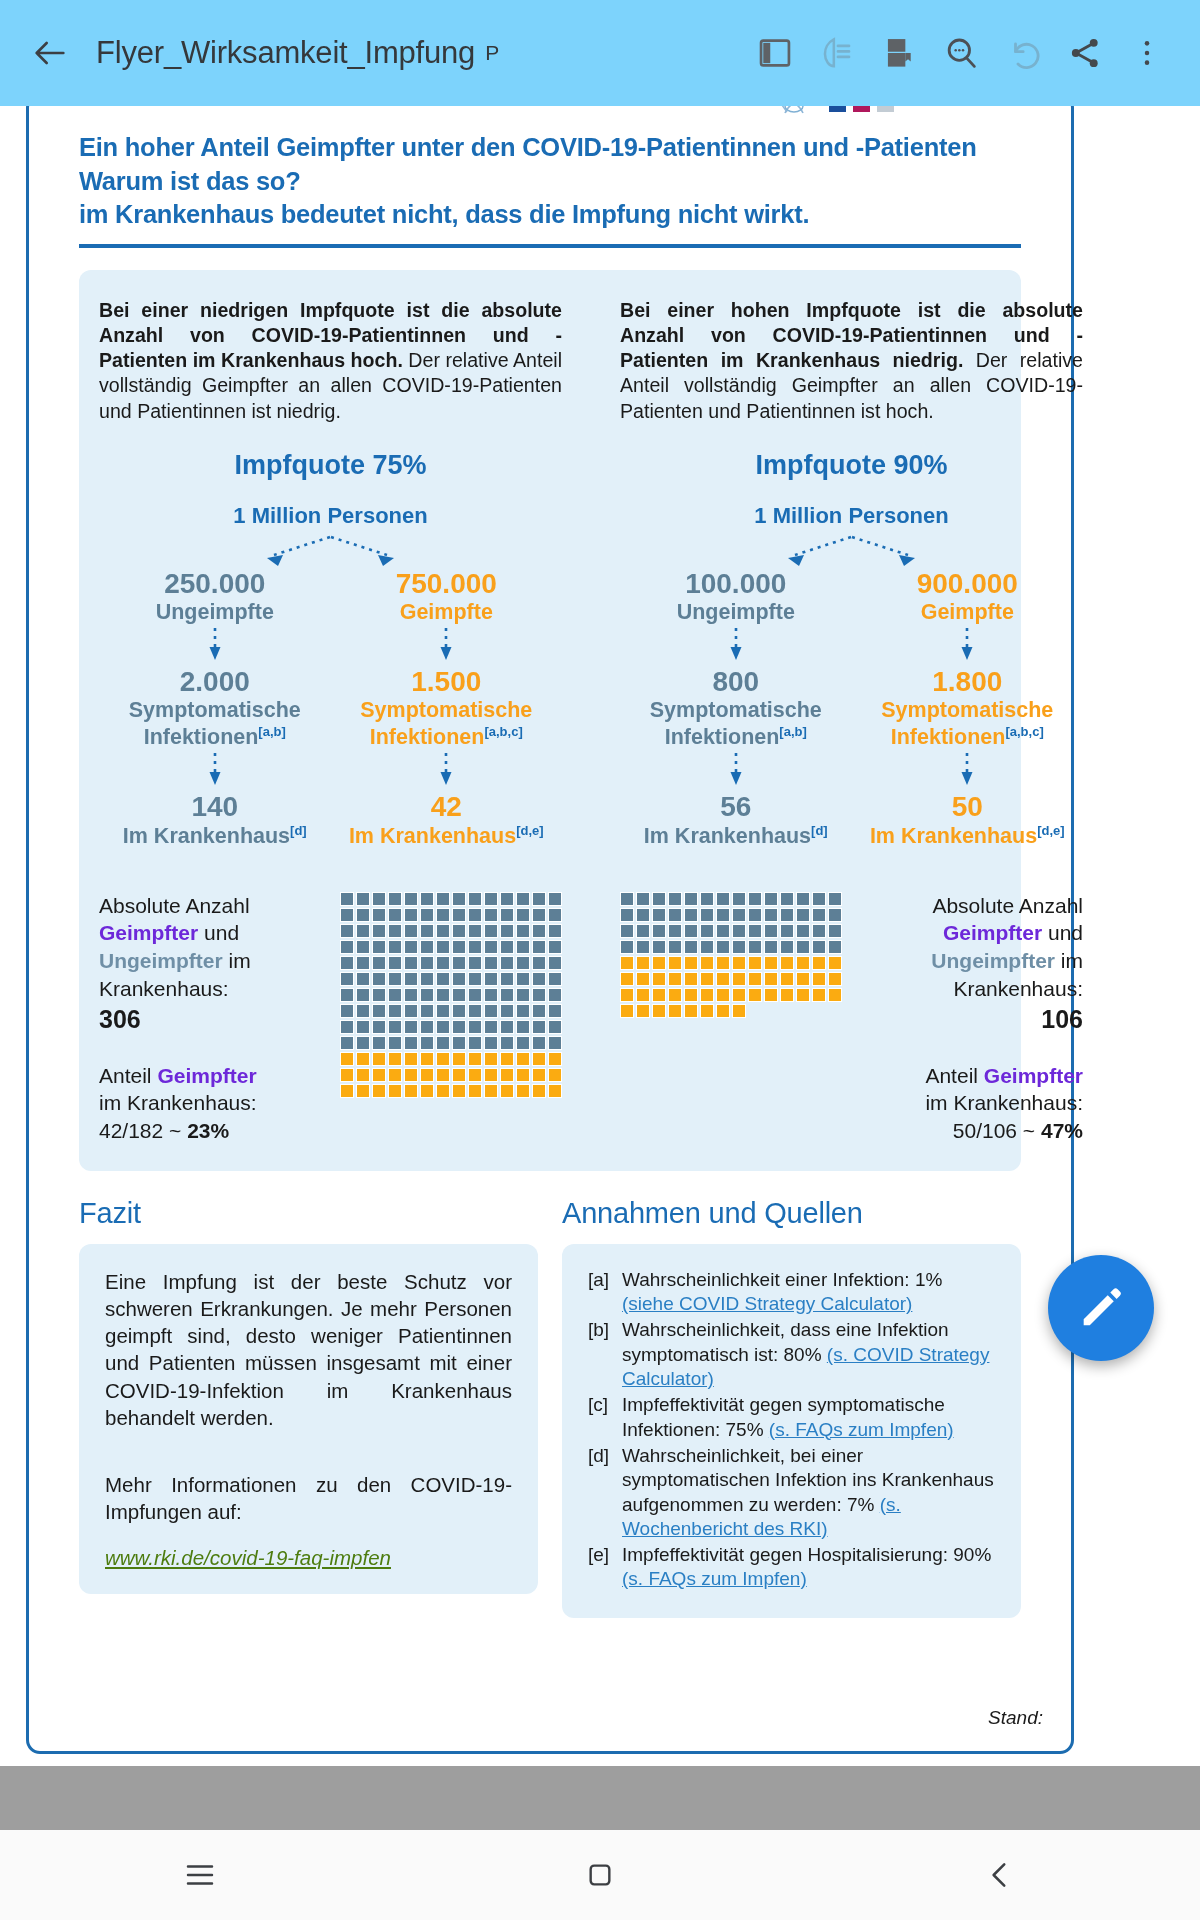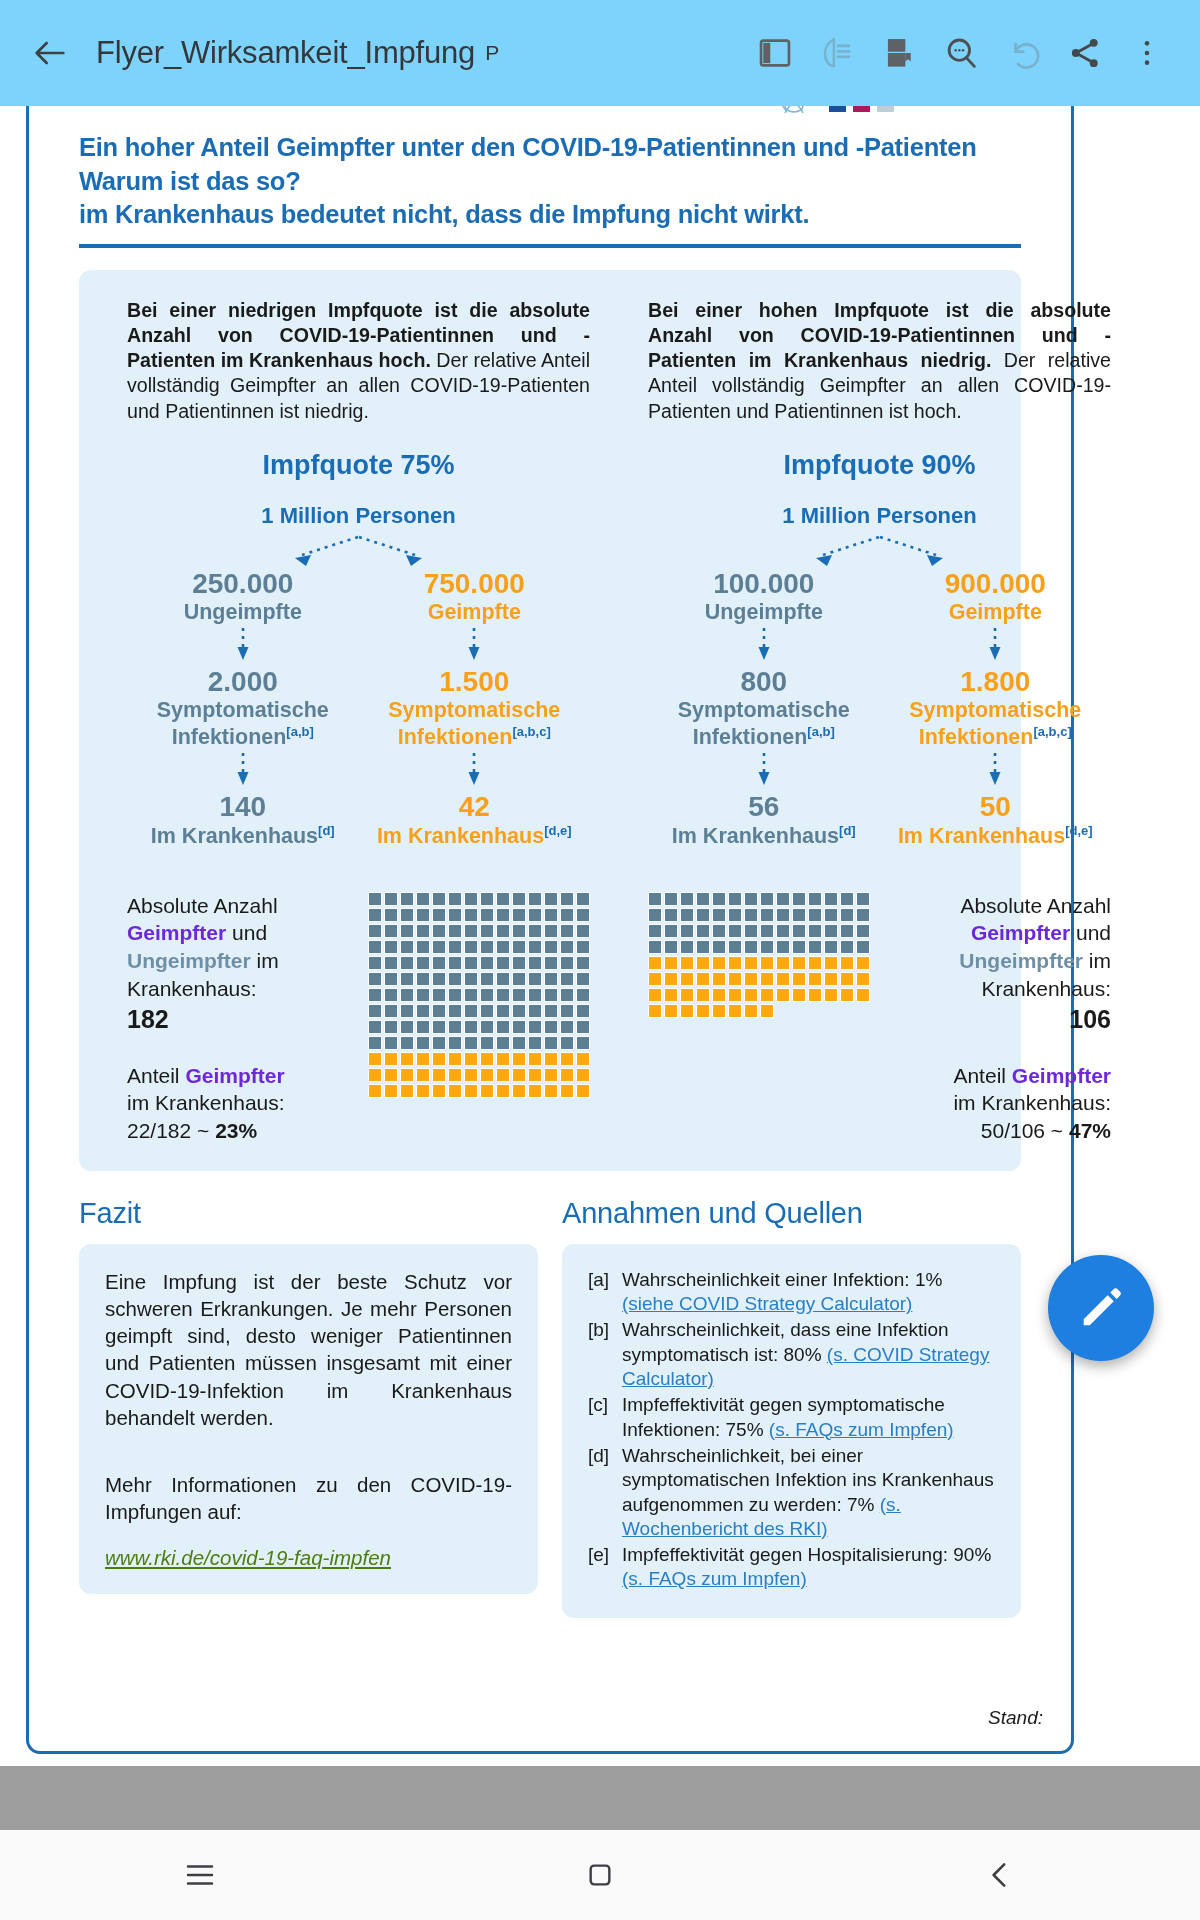--- a/index.html
+++ b/index.html
@@ -86,21 +86,21 @@
     margin: 12px 22px 0 22px;
     height: 4px;
     background: #1a6cb4;
   }
 
   
   .panel {
     margin: 22px 22px 0 22px;
     background: #e2f0f9;
     border-radius: 12px;
-    padding: 28px 30px 26px 48px;
+    padding: 28px 30px 26px 20px;
   }
 
   .two-col { display: flex; gap: 58px; }
   .col { width: 463px; }
 
   .lead {
     font-size: 19.6px;
     line-height: 1.285;
     color: #1a1a1a;
     text-align: justify;
@@ -448,27 +448,27 @@
             </div>
           </div>
 
           <div class="waffle-block">
             <div class="wf-side">
               <div class="wf-text">
                 <span>Absolute Anzahl</span><br>
                 <span class="og">Geimpfter</span><span> und</span><br>
                 <span class="sl">Ungeimpfter</span><span> im</span><br>
                 <span>Krankenhaus:</span><br>
-                <span class="big">182</span>
+                <span class="big">306</span>
               </div>
               <div class="wf-gap"></div>
               <div class="wf-text">
                 <span>Anteil </span><span class="og">Geimpfter</span><br>
                 <span>im Krankenhaus:</span><br>
-                <span>22/182 ~ </span><b>23%</b>
+                <span>42/182 ~ </span><b>23%</b>
               </div>
             </div>
             <div class="waffle" id="waffle-0" style="grid-template-columns: repeat(14, 14px);">
                 <div class="cell"></div>
                 <div class="cell"></div>
                 <div class="cell"></div>
                 <div class="cell"></div>
                 <div class="cell"></div>
                 <div class="cell"></div>
                 <div class="cell"></div>

